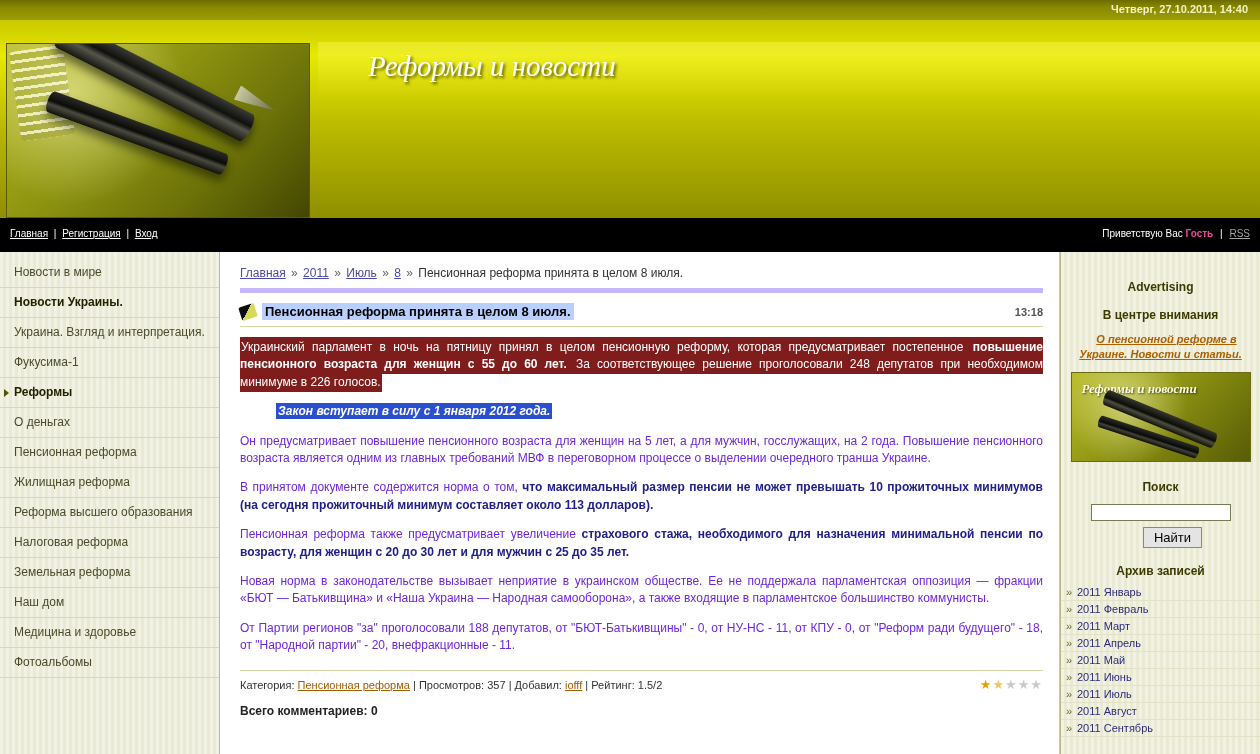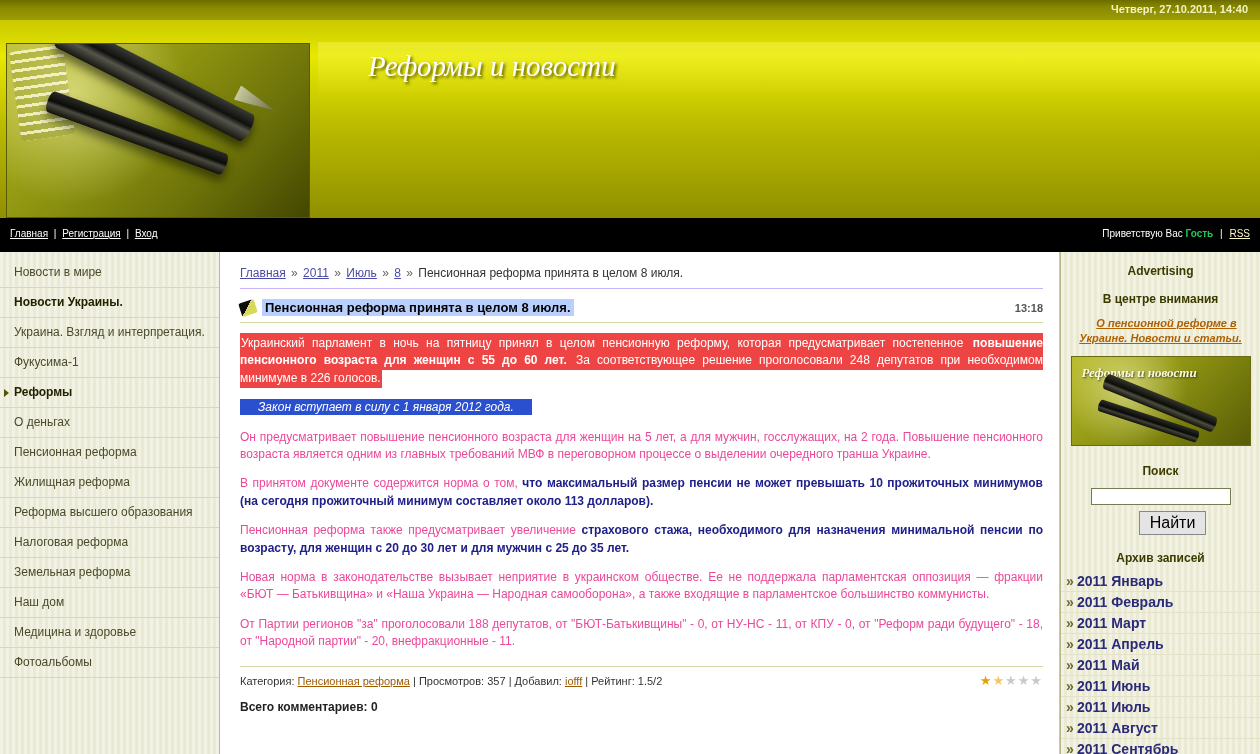--- a/index.html
+++ b/index.html
@@ -94,23 +94,23 @@
   .navbar-left {
     position: absolute; left: 10px; top: 8px;
   }
   .navbar-left a {
     color: #ffffff; text-decoration: underline;
   }
   .navbar-left .sep { color: #ffffff; padding: 0 3px; }
   .navbar-right {
     position: absolute; right: 10px; top: 8px; color: #ffffff;
   }
-  .navbar-right b { color: #22c55e; }
+  .navbar-right b { color: #ec4899; }
   .navbar-right .sep { padding: 0 4px; }
-  .navbar-right a { color: #fef9c3; text-decoration: underline; }
+  .navbar-right a { color: #a3a3a3; text-decoration: underline; }
 
   
   .content {
     display: flex;
     height: 502px;
     background: #ffffff;
   }
   .col-left {
     width: 220px;
     background: repeating-linear-gradient(to right, #f2f2e4 0 3px, #eaead4 3px 6px);
@@ -120,21 +120,21 @@
   .col-center {
     flex: 1;
     background: #ffffff;
     padding: 14px 16px 0 20px;
     border-right: 1px solid #cccc99;
   }
   .col-right {
     width: 200px;
     background: repeating-linear-gradient(to right, #f2f2e4 0 3px, #eaead4 3px 6px);
     border-left: 1px solid #b9b98a;
-    padding-top: 4px;
+    padding-top: 20px;
   }
 
   
   .block-title {
     text-align: center;
     font-weight: bold;
     font-size: 12px;
     color: #3a3a00;
     padding: 6px 0 8px 0;
   }
@@ -153,21 +153,21 @@
     position: absolute; left: 4px; top: 11px;
     border-left: 5px solid #555500;
     border-top: 4px solid transparent;
     border-bottom: 4px solid transparent;
   }
 
   
   .breadcrumb {
     font-size: 12px;
     padding-bottom: 8px;
-    border-bottom: 1px solid #c4b5fd;
+    border-bottom: 5px solid #c4b5fd;
     color: #333;
   }
   .breadcrumb a { color: #4a4aaa; text-decoration: underline; }
   .breadcrumb .crumb-sep { color: #666; padding: 0 2px; }
 
   .entry-head {
     display: flex; align-items: center;
     margin-top: 10px;
     border-bottom: 1px solid #d7d7aa;
     padding-bottom: 6px;
@@ -185,24 +185,24 @@
     background: #b9d0ff;
     padding: 1px 3px;
   }
   .entry-time {
     margin-left: auto;
     font-size: 11px; font-weight: bold; color: #555;
   }
 
   .article { margin-top: 12px; font-size: 12px; color: #1c1c1c; }
   .article p { margin: 0 0 12px 0; text-align: justify; line-height: 1.45; }
-  .hl { background: #ef4444; color: #ffffff; padding: 3px 1px; }
-  .hl-i { background: #2a4fcf; color: #ffffff; font-weight: normal; font-style: italic; padding: 1px 18px; }
+  .hl { background: #7f1d1d; color: #ffffff; padding: 3px 1px; }
+  .hl-i { background: #2a4fcf; color: #ffffff; font-weight: bold; font-style: italic; padding: 1px 2px; margin-left: 36px; }
   .bold-blue { color: #20208a; font-weight: bold; }
-  .art-blue { color: #ec4899; margin-top: 40px; }
+  .art-blue { color: #6d28d9; margin-top: 40px; }
 
   .entry-footer {
     margin-top: 16px;
     border-top: 1px solid #d7d7aa;
     padding-top: 6px;
     font-size: 11px;
     color: #333;
     display: flex; align-items: center;
   }
   .entry-footer a { color: #a05a00; text-decoration: underline; }
@@ -250,33 +250,32 @@
   .search-row {
     display: flex; justify-content: center; padding: 4px 0 2px 0;
   }
   .search-input {
     width: 140px; height: 17px;
     border: 1px solid #7a7a50; background: #ffffff;
     font-size: 11px; padding: 0 3px;
   }
   .search-btn-row { display: flex; justify-content: center; padding: 4px 0 8px 0; }
   .search-btn {
-    font-size: 16px; padding: 2px 10px;
+    font-size: 13px; padding: 2px 10px;
     border: 1px solid #888; background: #e4e4e4; cursor: pointer;
     font-family: "Liberation Sans", sans-serif;
     margin-left: 24px;
   }
   .arch-item {
     padding: 2px 4px 2px 16px;
     position: relative;
-    font-size: 14px;
+    font-size: 11px;
     color: #2a2a7a;
     border-bottom: 1px solid #e2e2c8;
     cursor: pointer;
-    font-weight: bold;
   }
   .arch-item::before {
     content: "»";
     position: absolute; left: 5px; top: 2px; color: #6a6a30;
   }
   .arch-item a { color: #2a2a7a; text-decoration: none; }
 </style>
 </head>
 <body>
 

